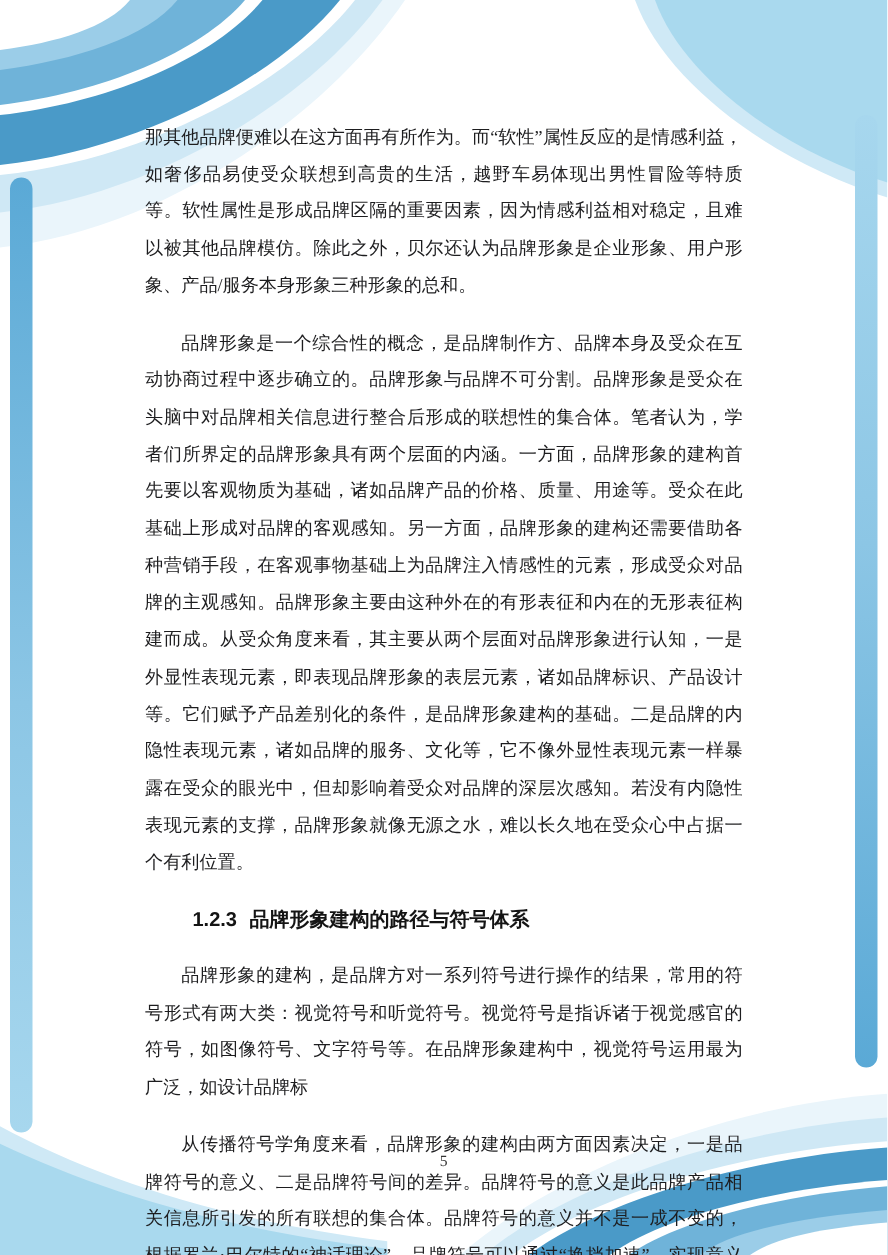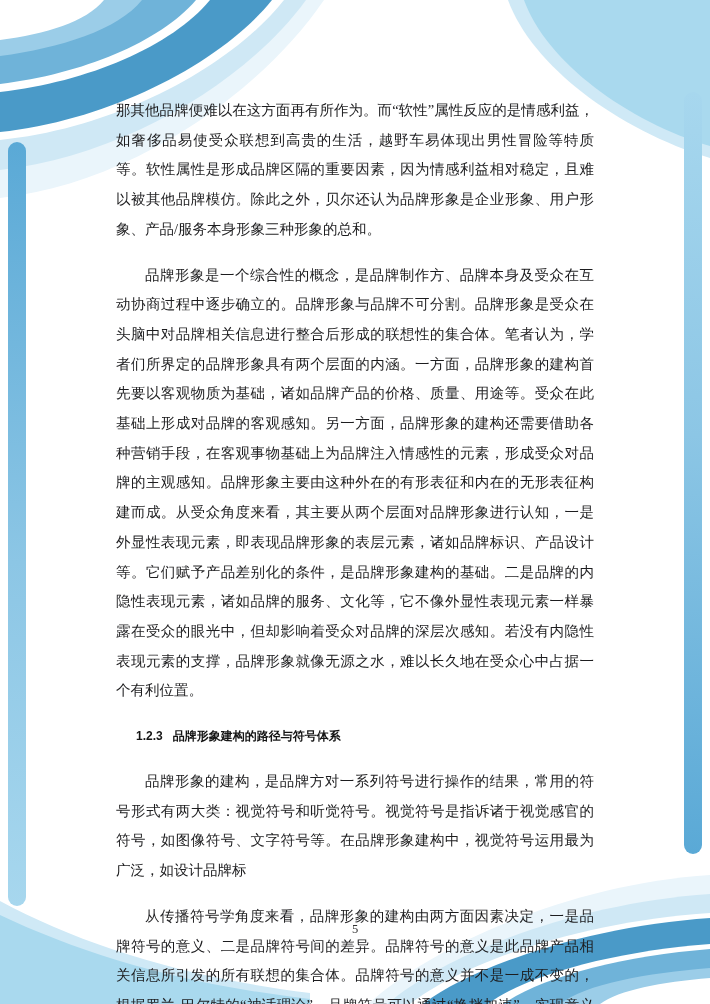--- a/index.html
+++ b/index.html
@@ -25,23 +25,23 @@
     background:linear-gradient(180deg,#a7d7ee 0%,#8cc6e5 45%,#5aa9d6 100%);
   }
   .content{
     position:absolute;z-index:3;left:100px;width:510px;top:80px;
     font-size:14.5px;line-height:29.7px;color:#1d1d1f;
     text-align:justify;
   }
   .content p{margin:16px;}
   .content p.indent{text-indent:2em;}
   h3.section-heading{
-    margin:8px 0 6px 36px;
+    margin:8px 0 6px 54px;
     font-family:"Liberation Sans","DejaVu Sans",sans-serif;
-    font-weight:bold;font-size:12px;color:#141414;line-height:29px;
+    font-weight:bold;font-size:16px;color:#141414;line-height:29px;
   }
   h3.section-heading .hnum{margin-right:10px;}
   .page-number{
     position:absolute;z-index:3;left:100px;width:510px;top:922px;
     text-align:center;font-size:12.5px;color:#333;
     font-family:"Liberation Serif","DejaVu Serif",serif;
   }
 </style>
 </head>
 <body>

